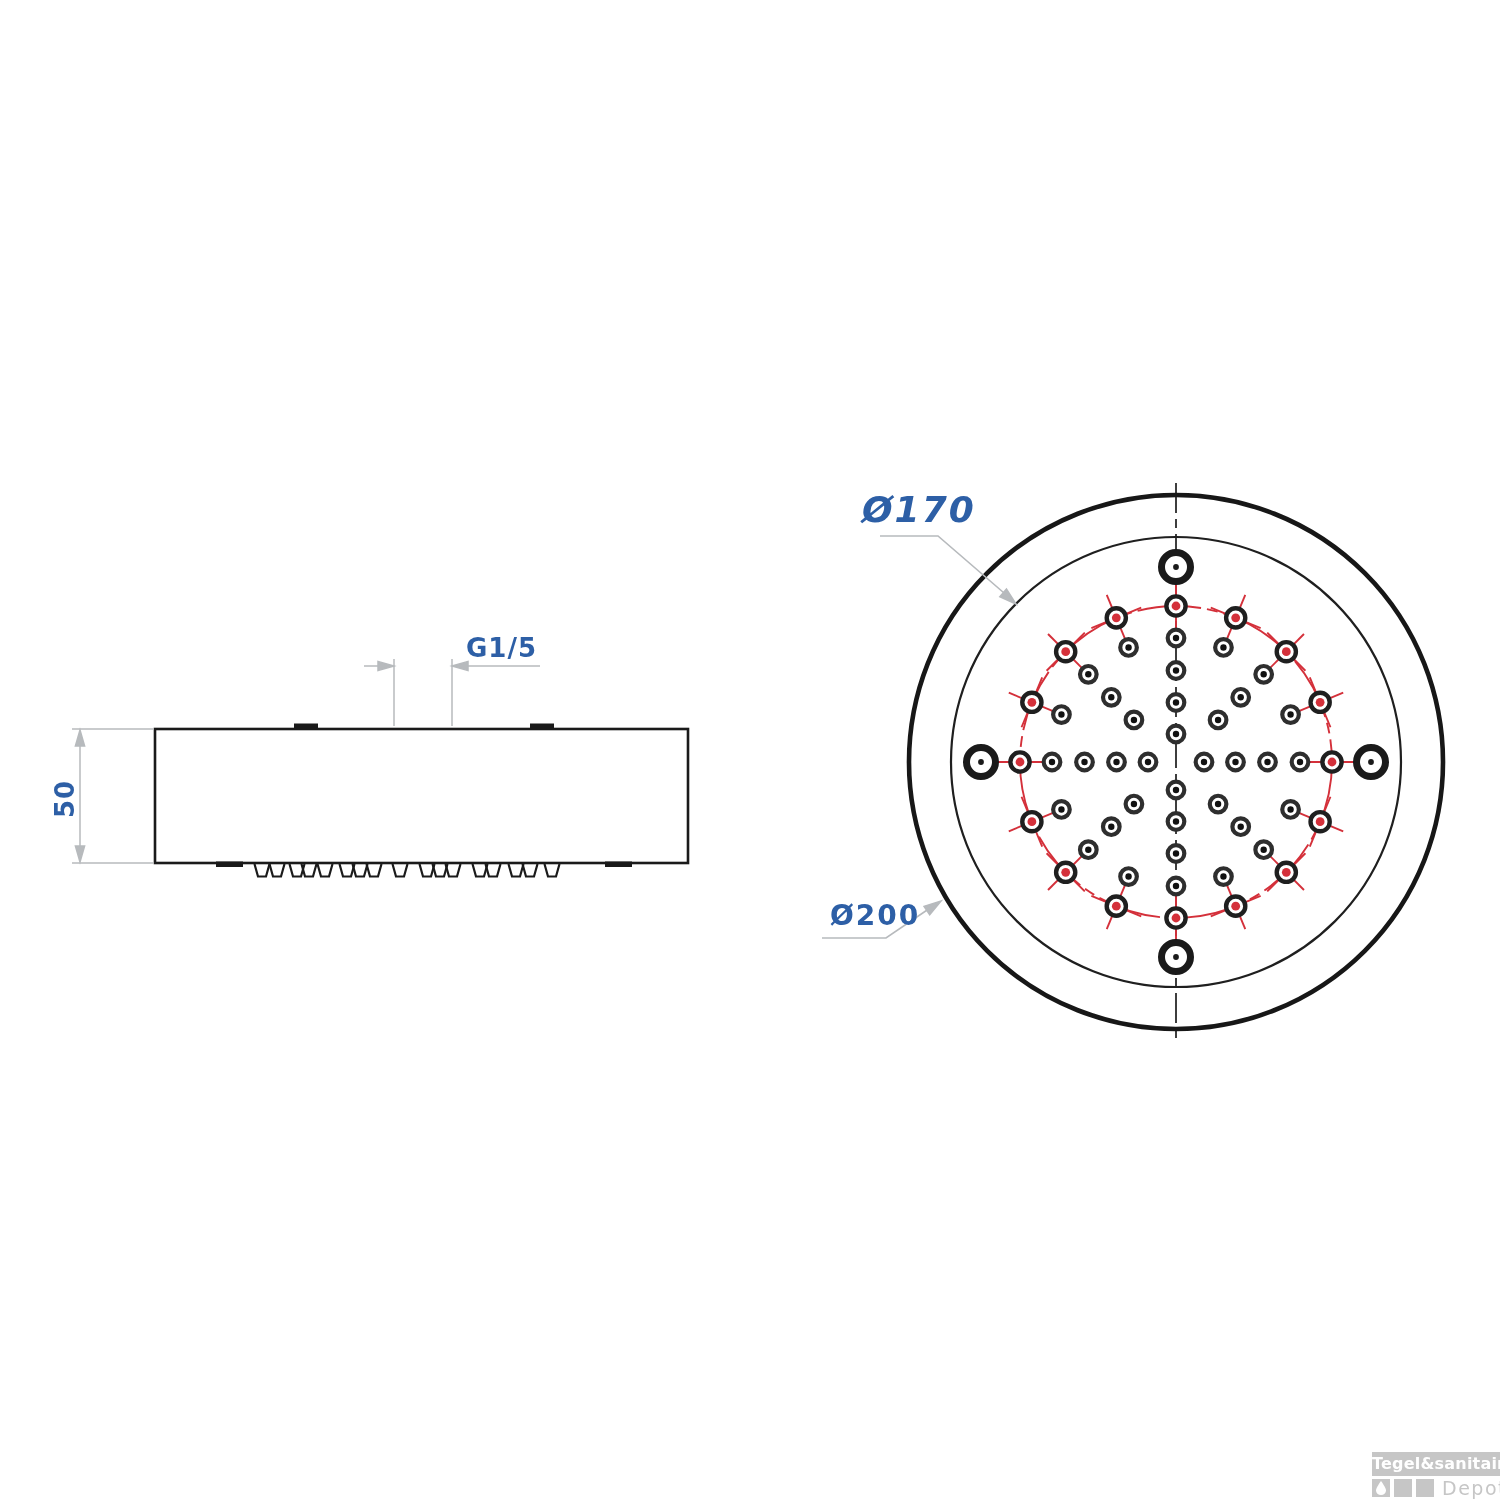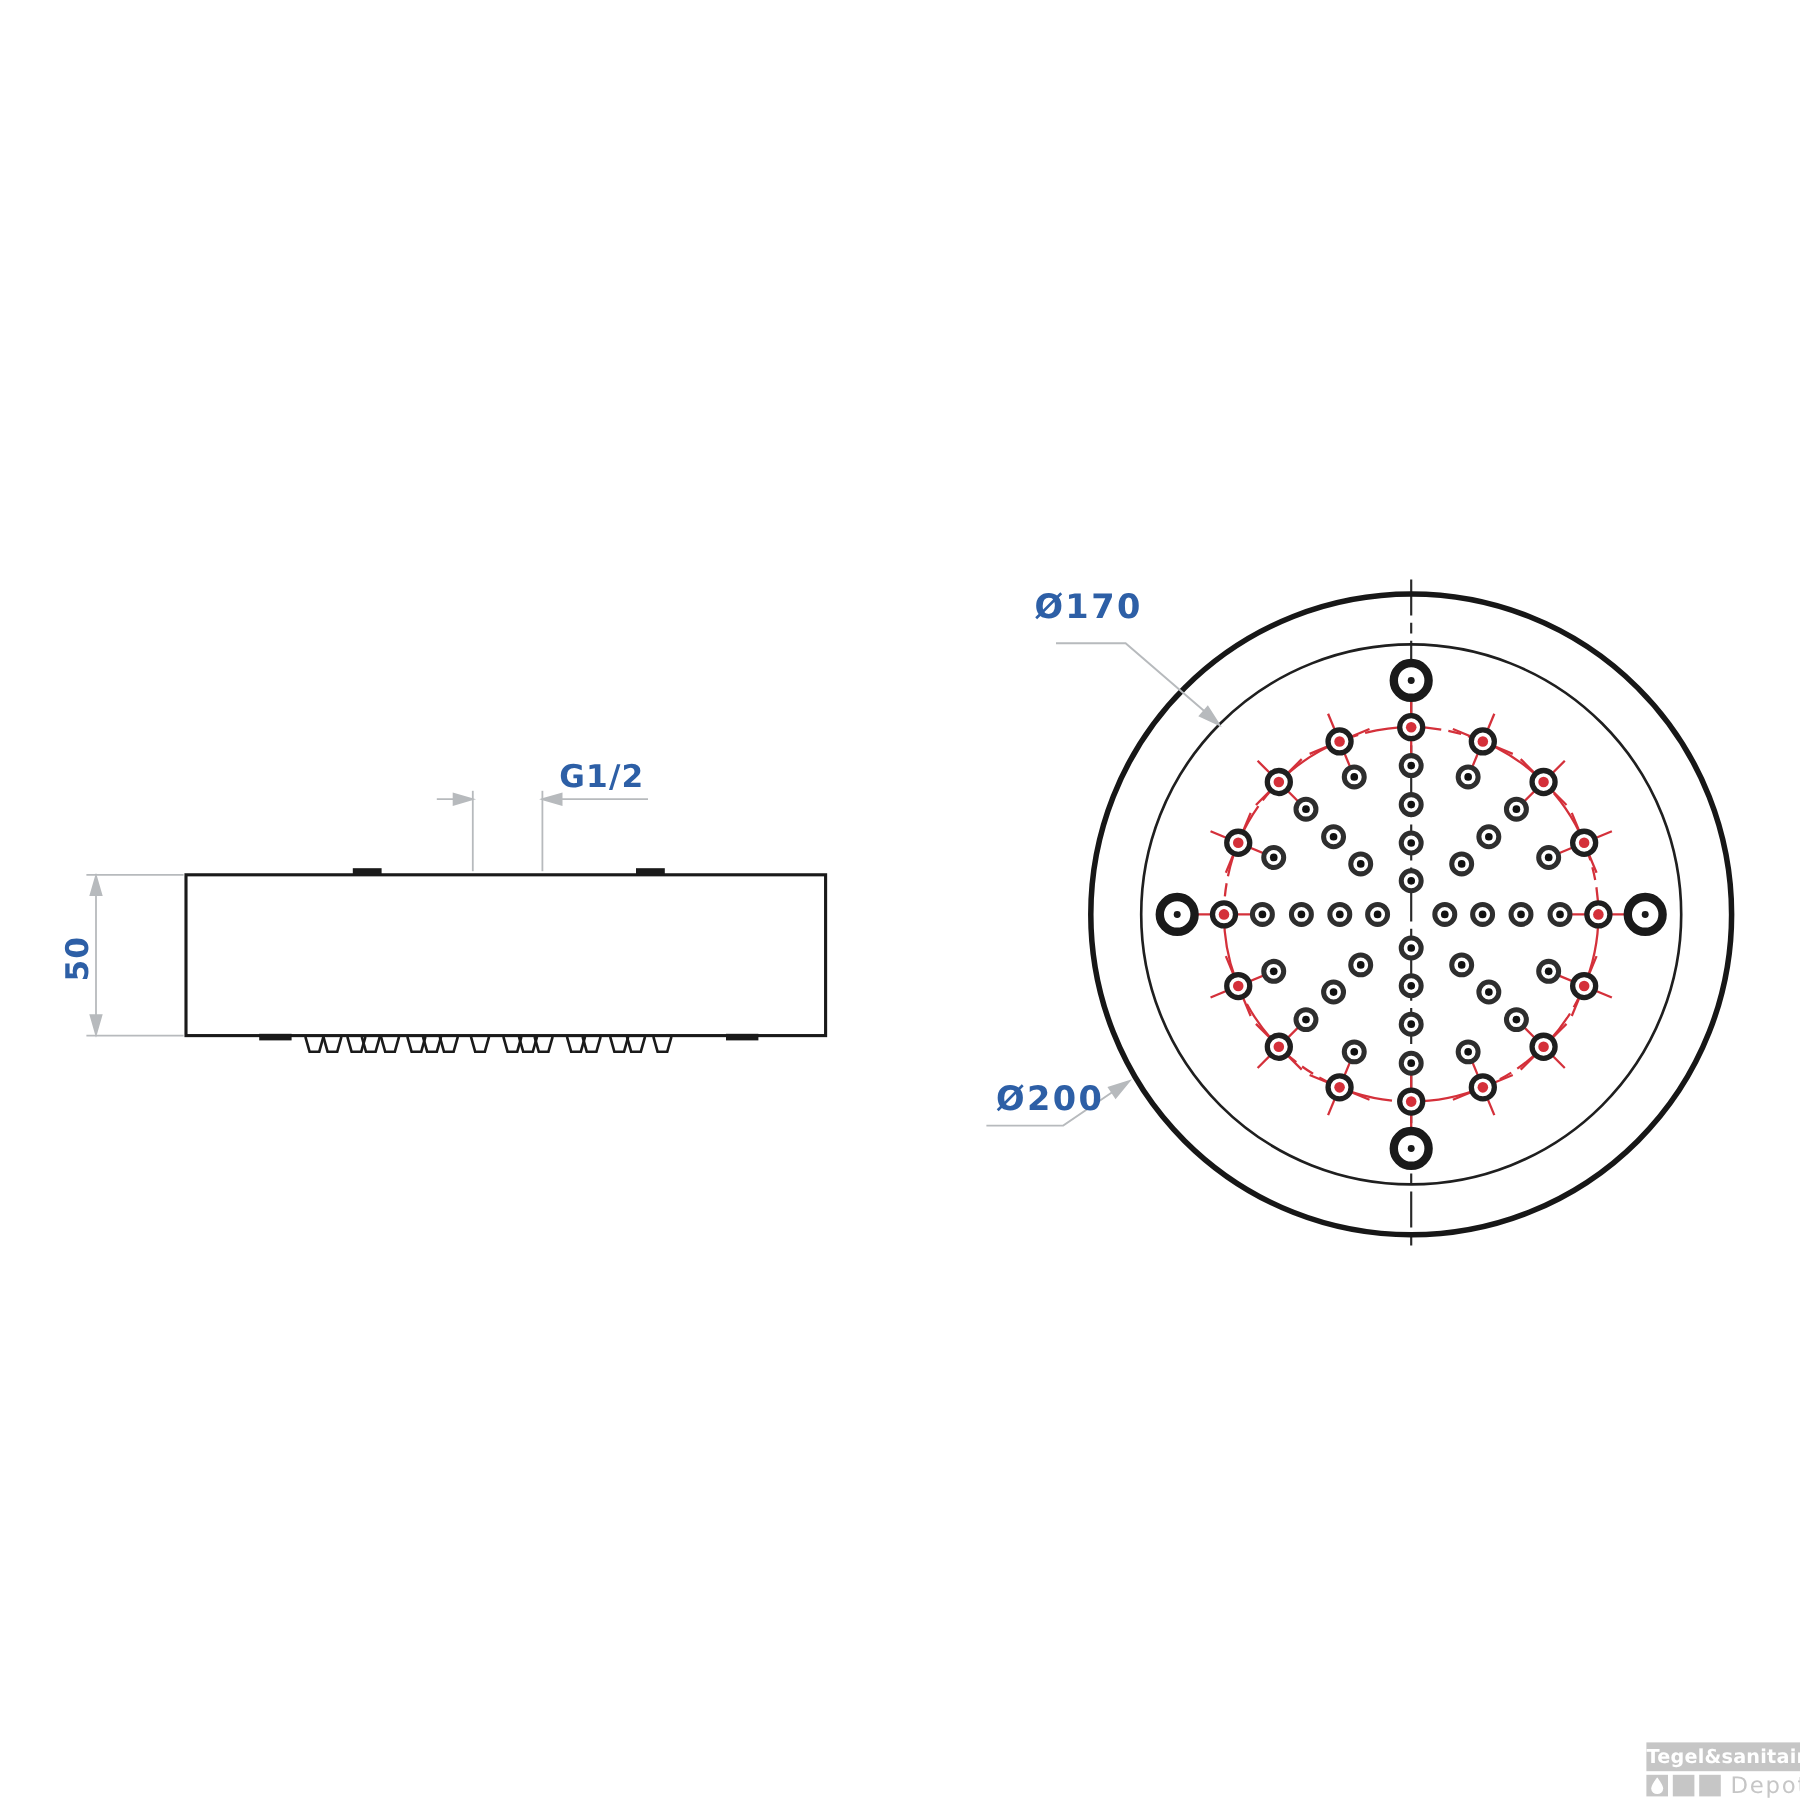--- a/index.html
+++ b/index.html
@@ -2,21 +2,21 @@
 <html><head>
 <meta charset="utf-8">
 <style>
   html,body{margin:0;padding:0;background:#ffffff;}
   .canvas{position:relative;width:1500px;height:1500px;background:#ffffff;overflow:hidden;
           font-family:"DejaVu Sans",sans-serif;}
   #drawing{position:absolute;left:0;top:0;}
   .dim-label{position:absolute;color:#2d5fa6;font-weight:600;white-space:nowrap;}
   .lbl-g12{left:466px;top:633px;font-size:26px;letter-spacing:1px;}
   .lbl-50{left:50px;top:818px;font-size:26px;transform:rotate(-90deg);transform-origin:0 0;letter-spacing:1px;}
-  .lbl-d170{left:862px;top:489px;font-size:28px;letter-spacing:2px;}
+  .lbl-d170{left:862px;top:489px;font-size:36px;letter-spacing:2px;font-style:italic;}
   .lbl-d200{left:798px;top:899px;font-size:28px;letter-spacing:2px;margin-left:32px;}
   .logo{position:absolute;left:1372px;top:1452px;width:128px;}
   .logo-banner{width:128px;height:24px;background:#c6c6c6;color:#ffffff;
                font-size:16px;font-weight:800;line-height:24px;text-align:center;letter-spacing:0.2px;}
   .logo-row{margin-top:3px;height:18px;position:relative;}
   .logo-sq{position:absolute;top:0;width:18px;height:18px;background:#c6c6c6;}
   .sq1{left:0;} .sq2{left:22px;} .sq3{left:44px;}
   .logo-depot{position:absolute;left:70px;top:-2px;color:#c6c6c6;font-size:19px;
               font-weight:400;letter-spacing:1.5px;}
   .drop{position:absolute;left:3px;top:2px;}
@@ -223,21 +223,21 @@
         <circle cx="1176" cy="762" r="225" fill="none" stroke="#1f1f1f" stroke-width="2.2"></circle>
       </g>
       <g stroke="#b7babd" stroke-width="1.6" fill="none">
         <polyline points="880,536 938,536 1011,599"></polyline>
         <polygon points="1016,604 999.8896419912603,596.6205444082752 1006.4502322811654,589.0734486060476" fill="#b7babd"></polygon>
         <polyline points="822,938 886,938 936,904"></polyline>
         <polygon points="941,901 929.702325783918,914.6514672217779 924.1103967492106,906.3610914962276" fill="#b7babd"></polygon>
       </g>
     </svg>
 
-  <div class="dim-label lbl-g12">G1/2</div>
+  <div class="dim-label lbl-g12">G1/5</div>
   <div class="dim-label lbl-50">50</div>
   <div class="dim-label lbl-d170">Ø170</div>
   <div class="dim-label lbl-d200">Ø200</div>
 
   <div class="logo">
     <div class="logo-banner">Tegel&amp;sanitair</div>
     <div class="logo-row">
       <div class="logo-sq sq1">
         <svg class="drop" width="12" height="14" viewBox="0 0 12 14">
           <path d="M6 0 C6 0 1 6.5 1 9.5 a5 4.5 0 0 0 10 0 C11 6.5 6 0 6 0 Z" fill="#ffffff"></path>

